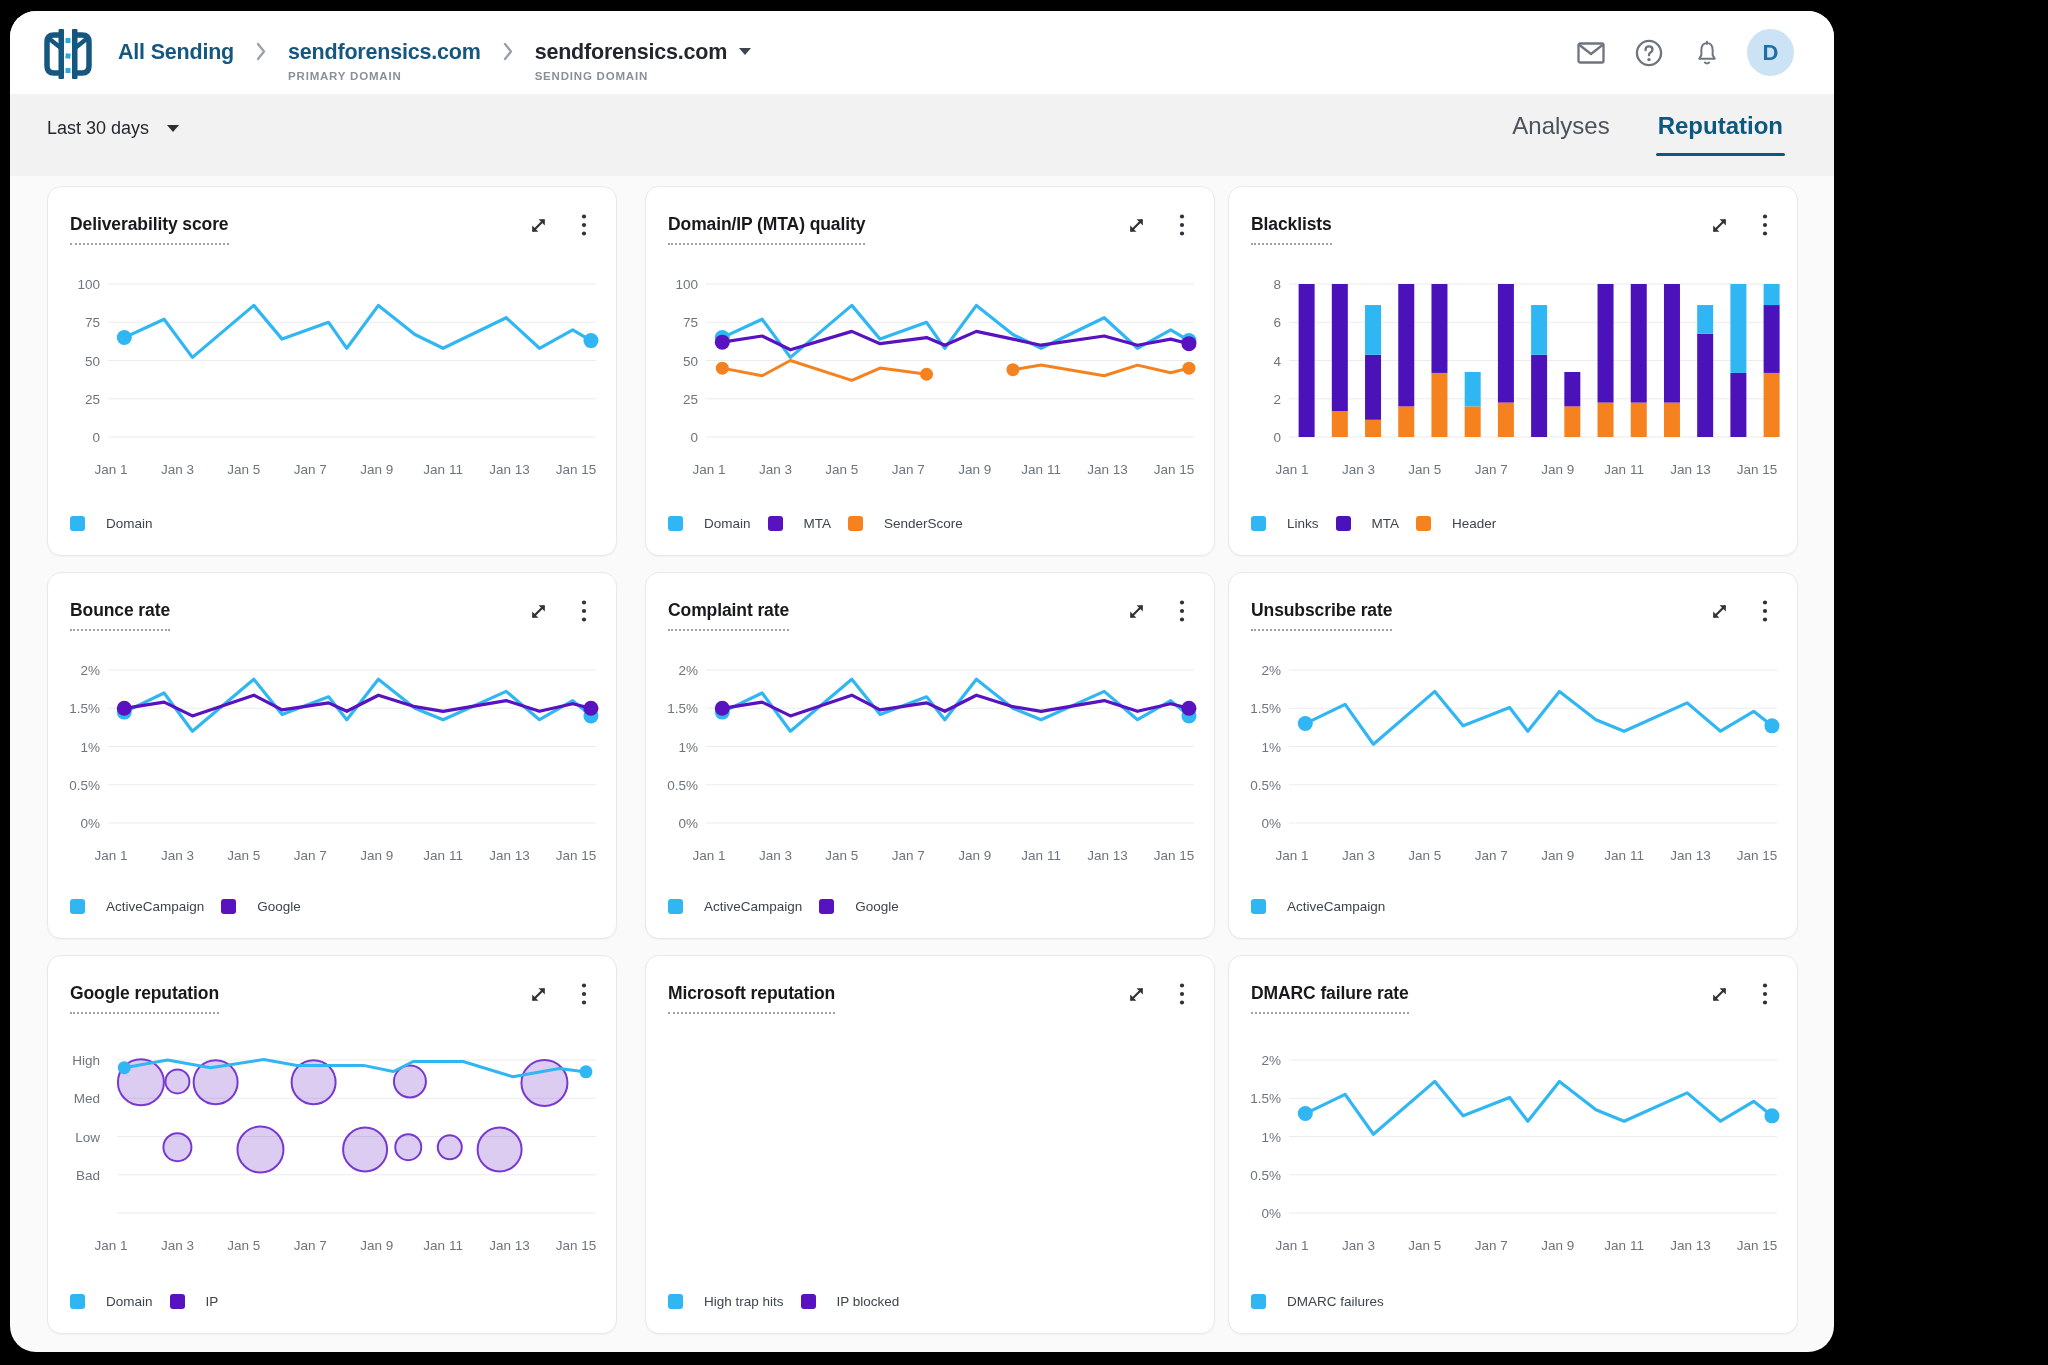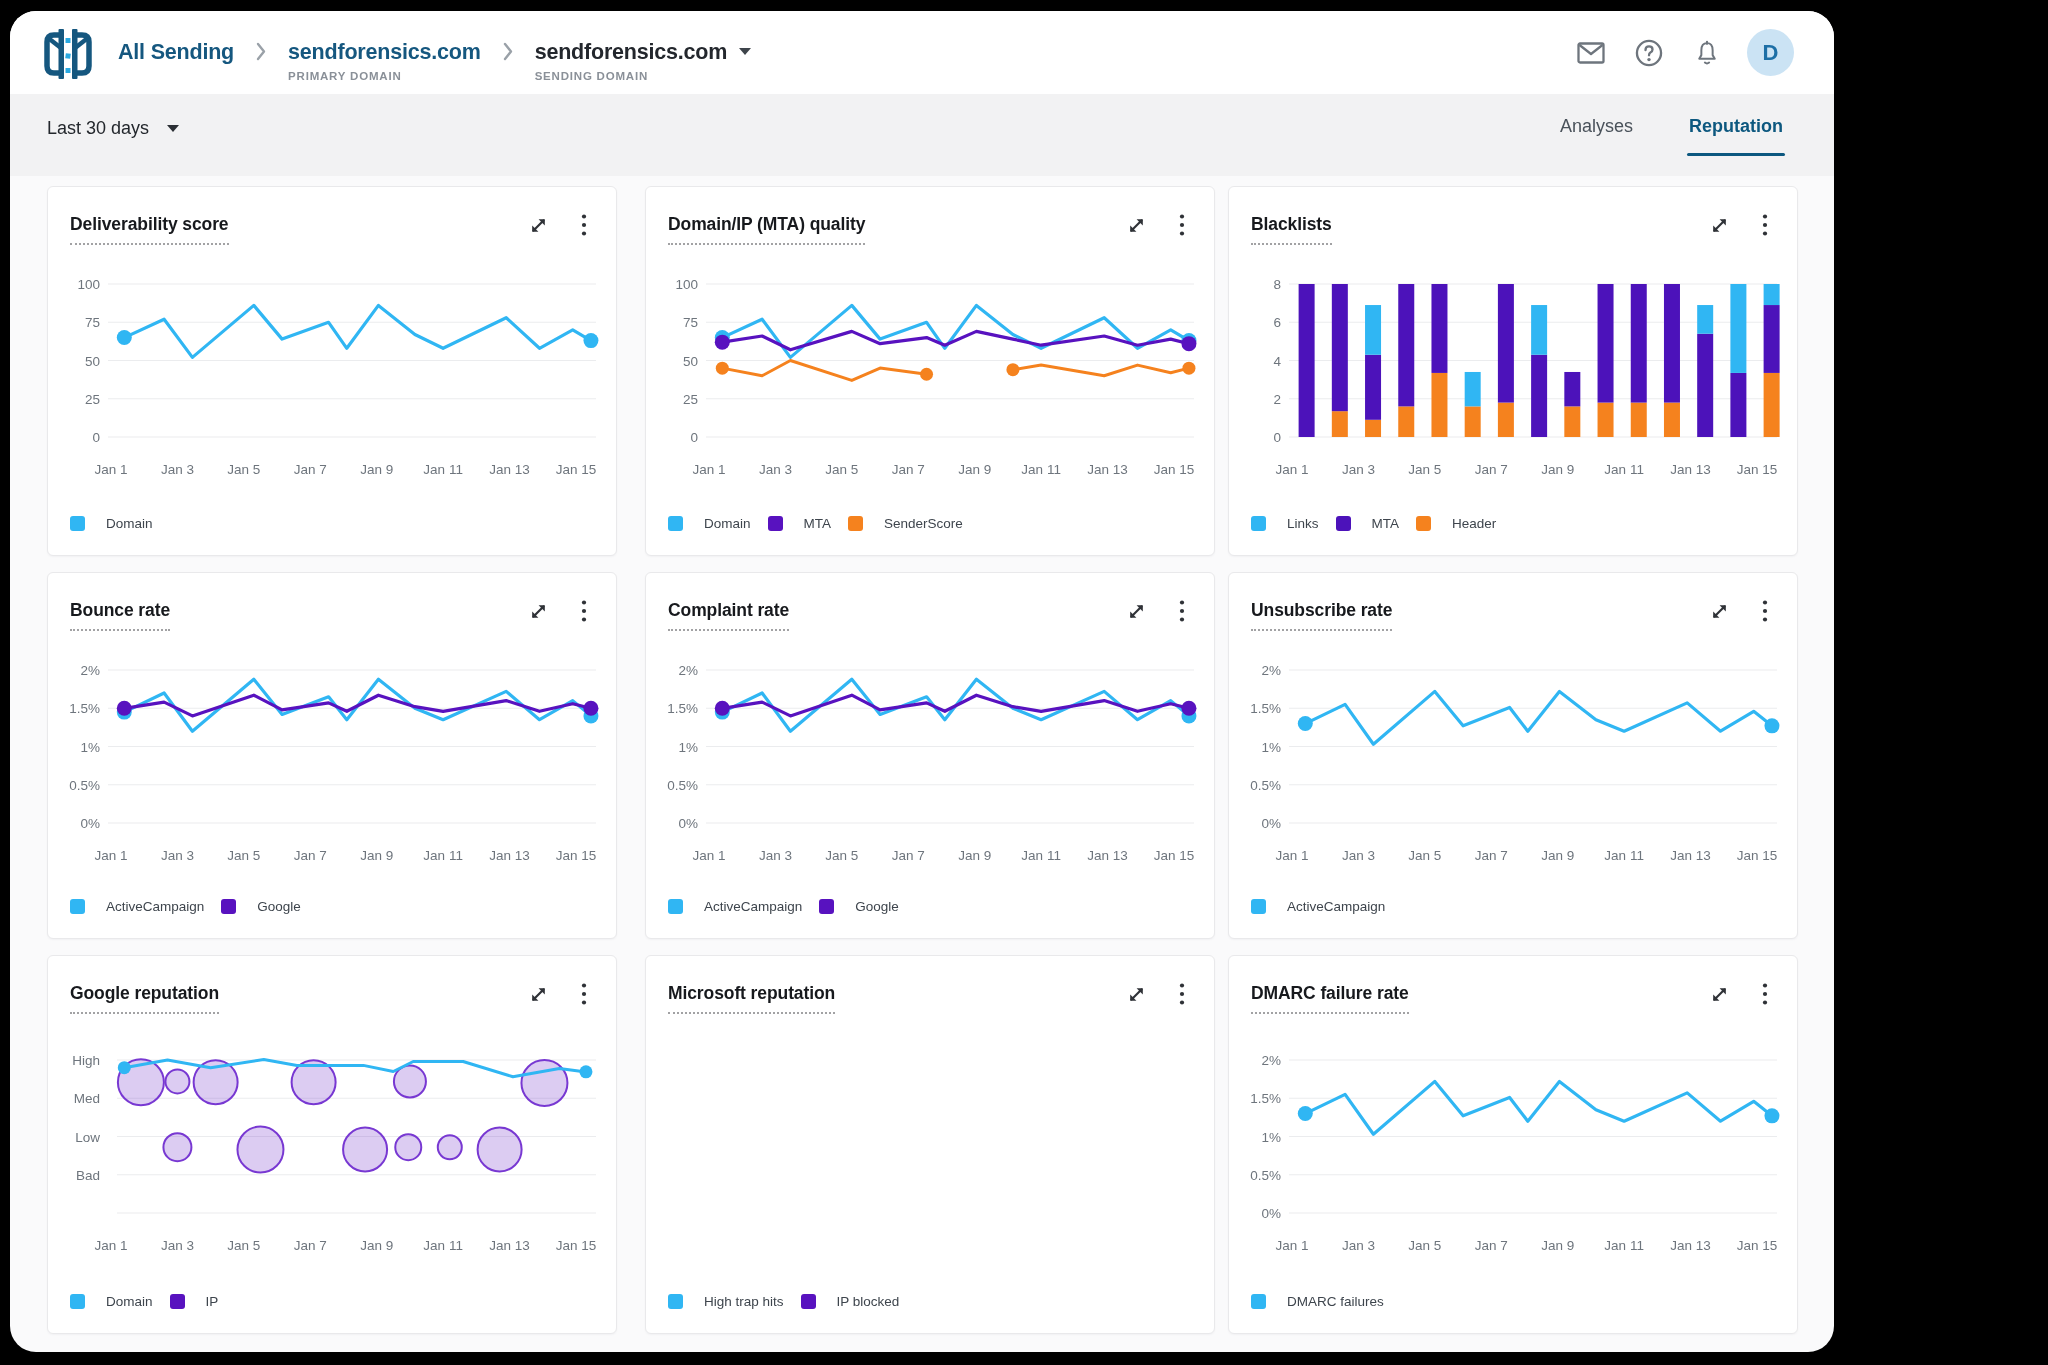--- a/index.html
+++ b/index.html
@@ -25,28 +25,28 @@
   .avatar { width:47px; height:47px; border-radius:50%; background:#CBE3F4; display:flex;
             align-items:center; justify-content:center; font-size:22px; font-weight:bold; color:#1D6FA6; }
 
   
   .filterbar { position:absolute; left:0; top:83px; width:100%; height:82px; background:#f2f2f3; }
   .daterange { position:absolute; left:37px; top:20px; height:28px; display:flex; align-items:center; cursor:pointer; }
   .daterange-label { font-size:18px; color:#23272C; }
   .daterange-caret { margin-left:18px; width:0; height:0; border-left:6px solid transparent;
                      border-right:6px solid transparent; border-top:7px solid #2B2F34; }
   .tabs { position:absolute; right:49px; top:0; height:82px; display:flex; gap:44px; }
-  .tab { position:relative; display:flex; align-items:center; height:64px; font-size:18px; color:#4A525A; cursor:pointer; padding:0 2px;margin-left:8px; }
+  .tab { position:relative; display:flex; align-items:center; height:64px; font-size:24px; color:#4A525A; cursor:pointer; padding:0 2px; }
   .tab.active { color:#0D587F; font-weight:bold; }
   .tab.active::after { content:""; position:absolute; left:0; right:0; top:59px; height:3px;
                        border-radius:2px; background:#0D587F; }
 
   
   .card { position:absolute; width:570px; background:#fff; border:1px solid #e9e9eb;
-          border-radius:6px; box-shadow:0 1px 2px rgba(16,24,40,0.04); }
+          border-radius:14px; box-shadow:0 1px 2px rgba(16,24,40,0.04); }
   .c0 { left:37px;   top:175px; height:370px; }
   .c1 { left:635px;  top:175px; height:370px; }
   .c2 { left:1218px; top:175px; height:370px; }
   .c3 { left:37px;   top:561px; height:367px; }
   .c4 { left:635px;  top:561px; height:367px; }
   .c5 { left:1218px; top:561px; height:367px; }
   .c6 { left:37px;   top:944px; height:379px; }
   .c7 { left:635px;  top:944px; height:379px; }
   .c8 { left:1218px; top:944px; height:379px; }
 

